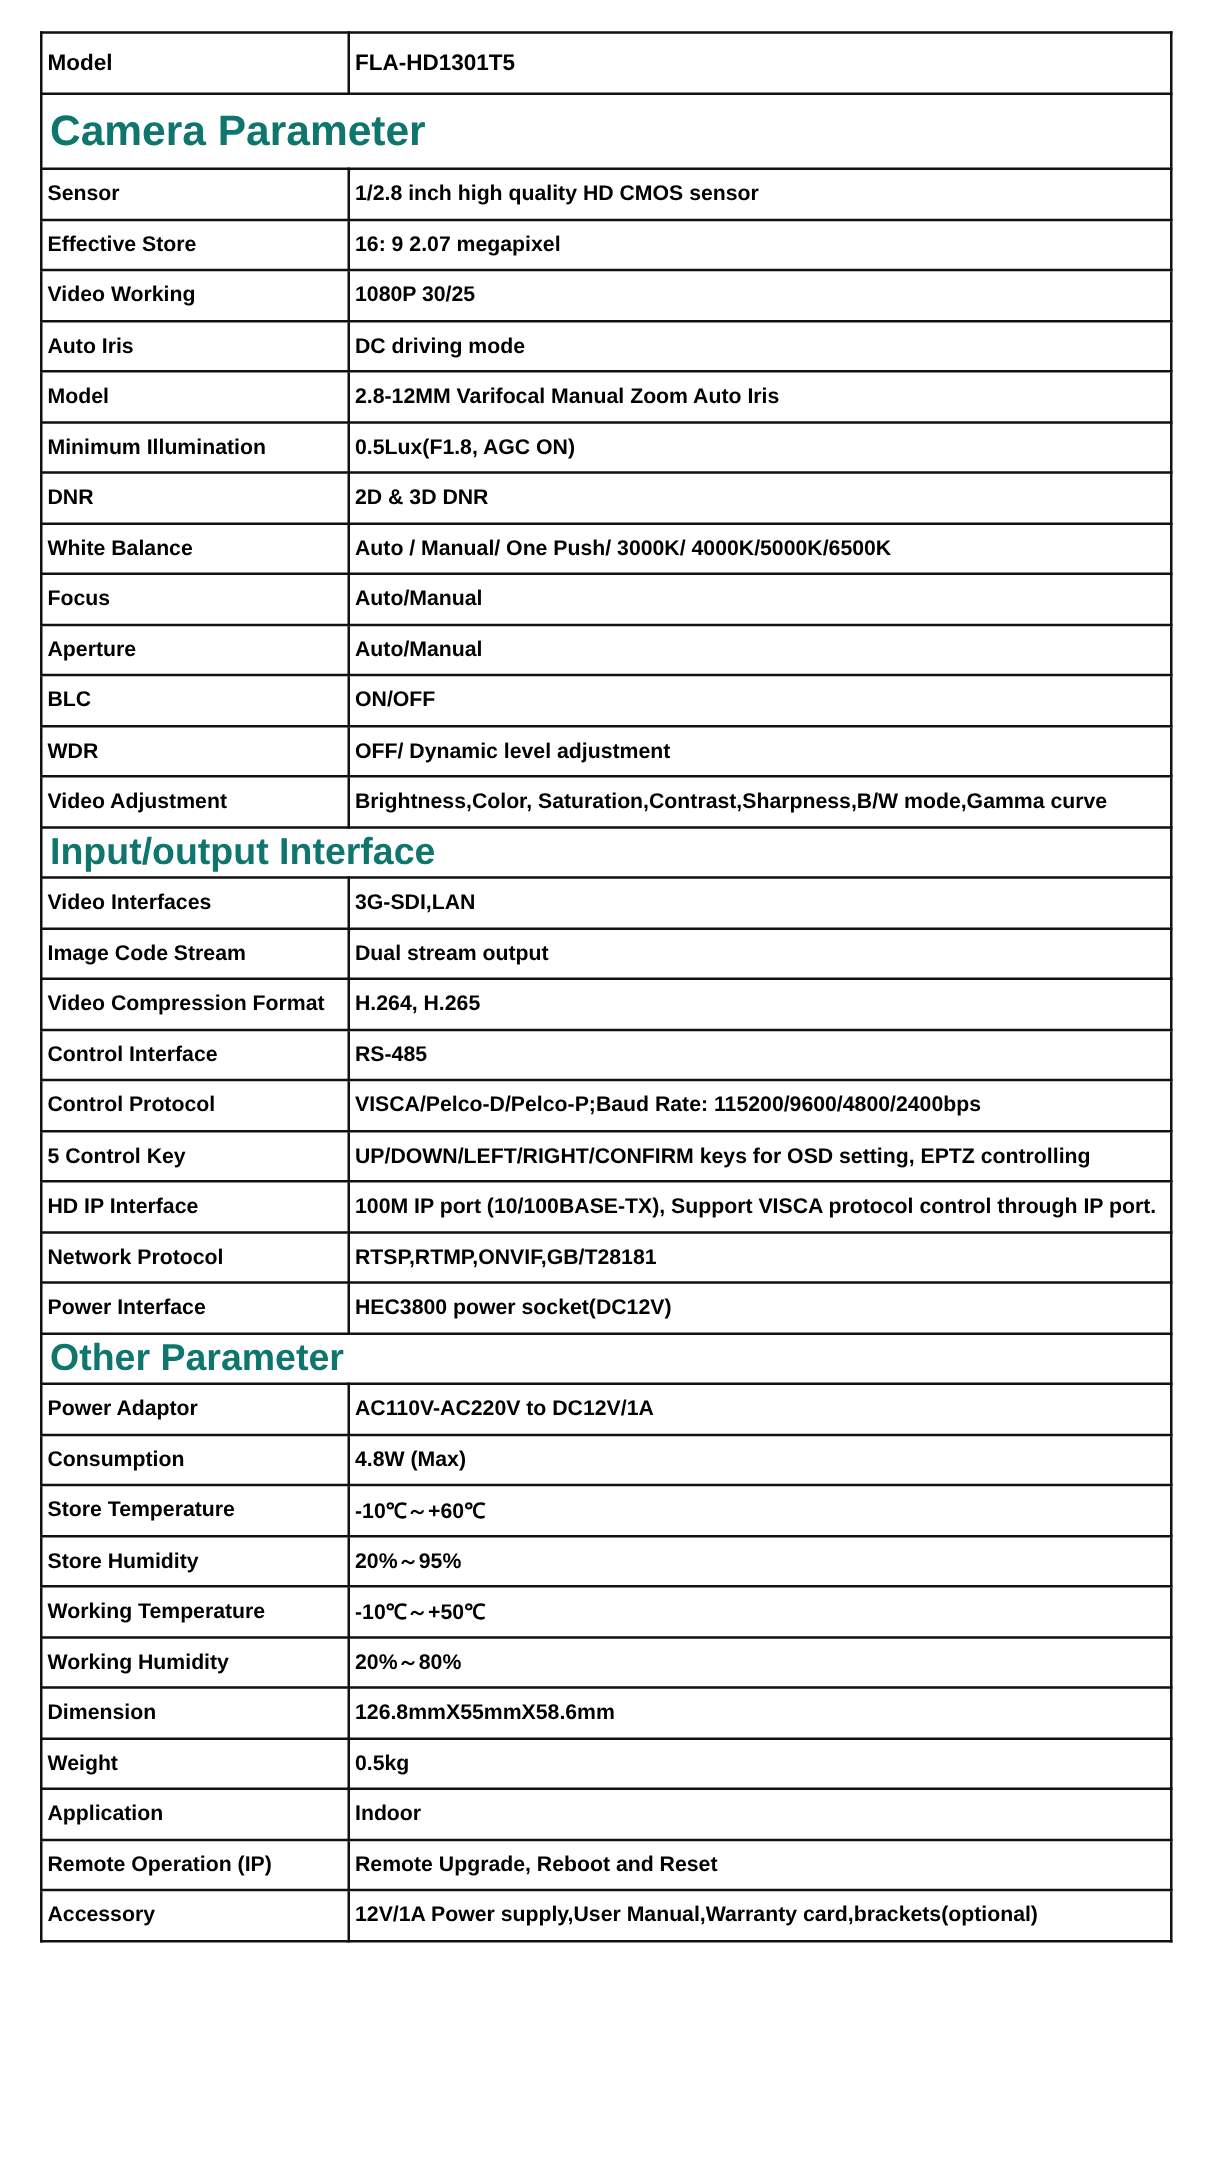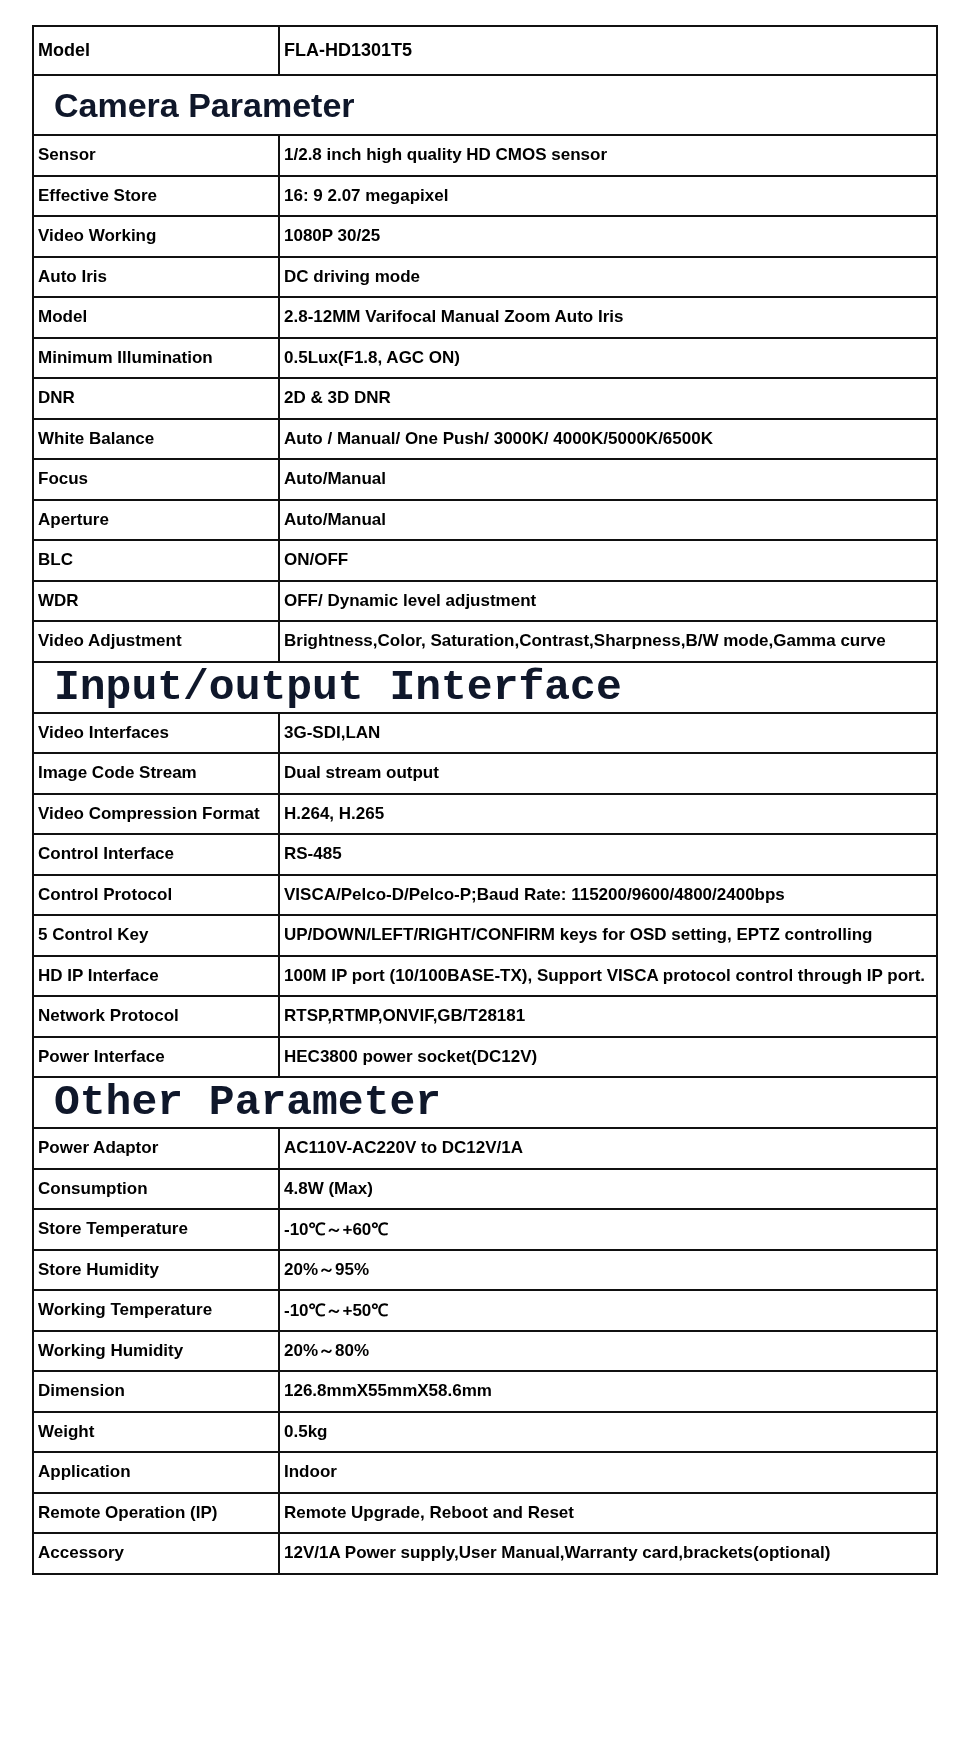--- a/index.html
+++ b/index.html
@@ -20,26 +20,26 @@
       font-weight: bold;
       font-size: 17px;
       height: 38.5px;
       white-space: nowrap;
       overflow: hidden;
       vertical-align: middle;
     }
     .spec-table td.label { width: 240px; }
     .spec-table tr.model-row td { font-size: 18px; height: 47px; }
     .spec-table tr.section-row td {
-      color: #0f172a;
+      color: #0f766e;
       font-size: 34px;
       height: 58px;
-      padding-left: 20px;
+      padding-left: 6px;
     }
-    .spec-table tr.section-row.small td { height: 38.5px; font-size: 43px; font-family: Liberation Mono, monospace; }
+    .spec-table tr.section-row.small td { height: 38.5px; font-size: 30px; }
   </style>
 </head>
 <body>
 
 <table class="spec-table">
   <tbody id="spec-body">
     <tr class="model-row">
       <td class="label">Model</td>
       <td>FLA-HD1301T5</td>
     </tr>

